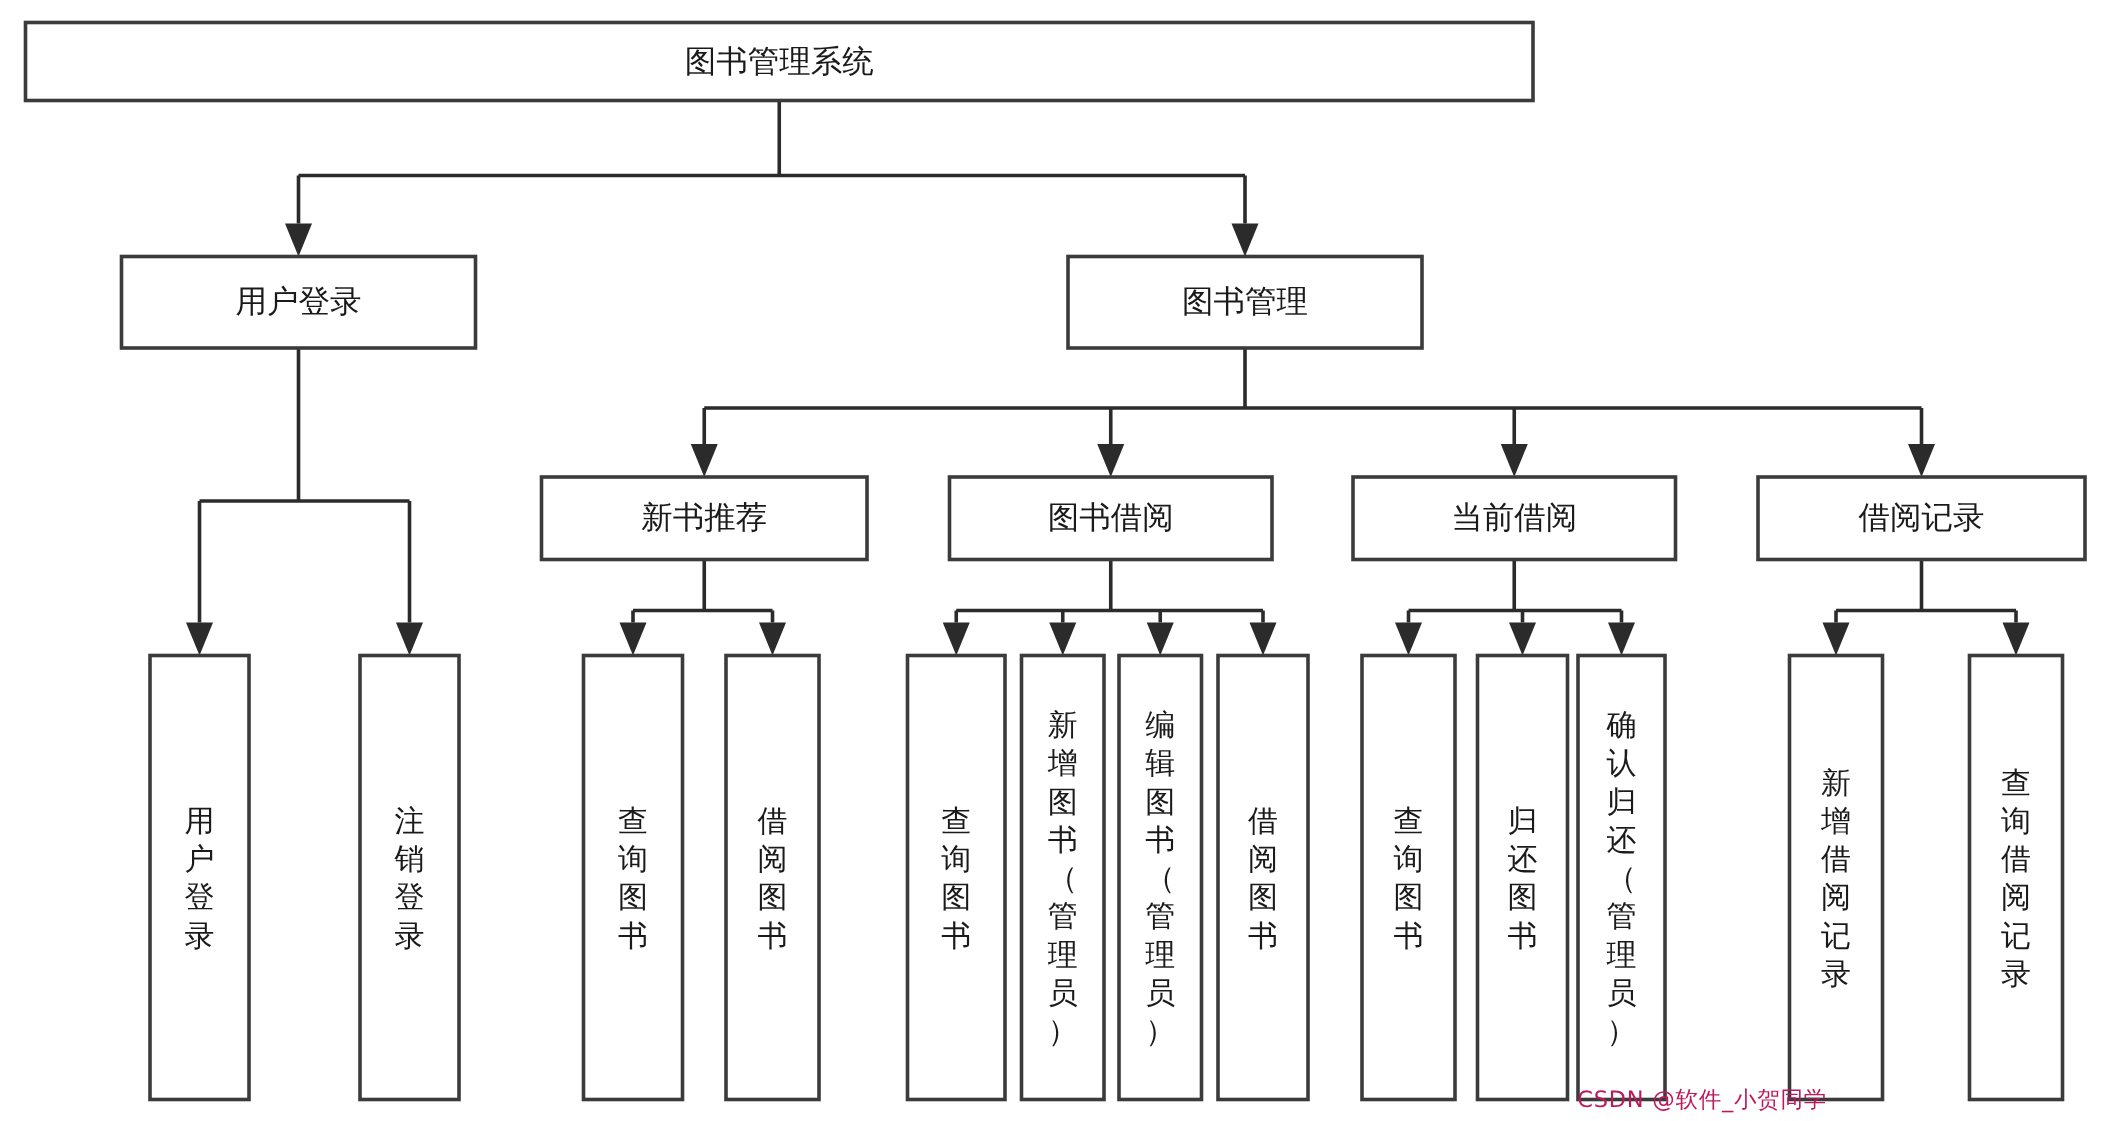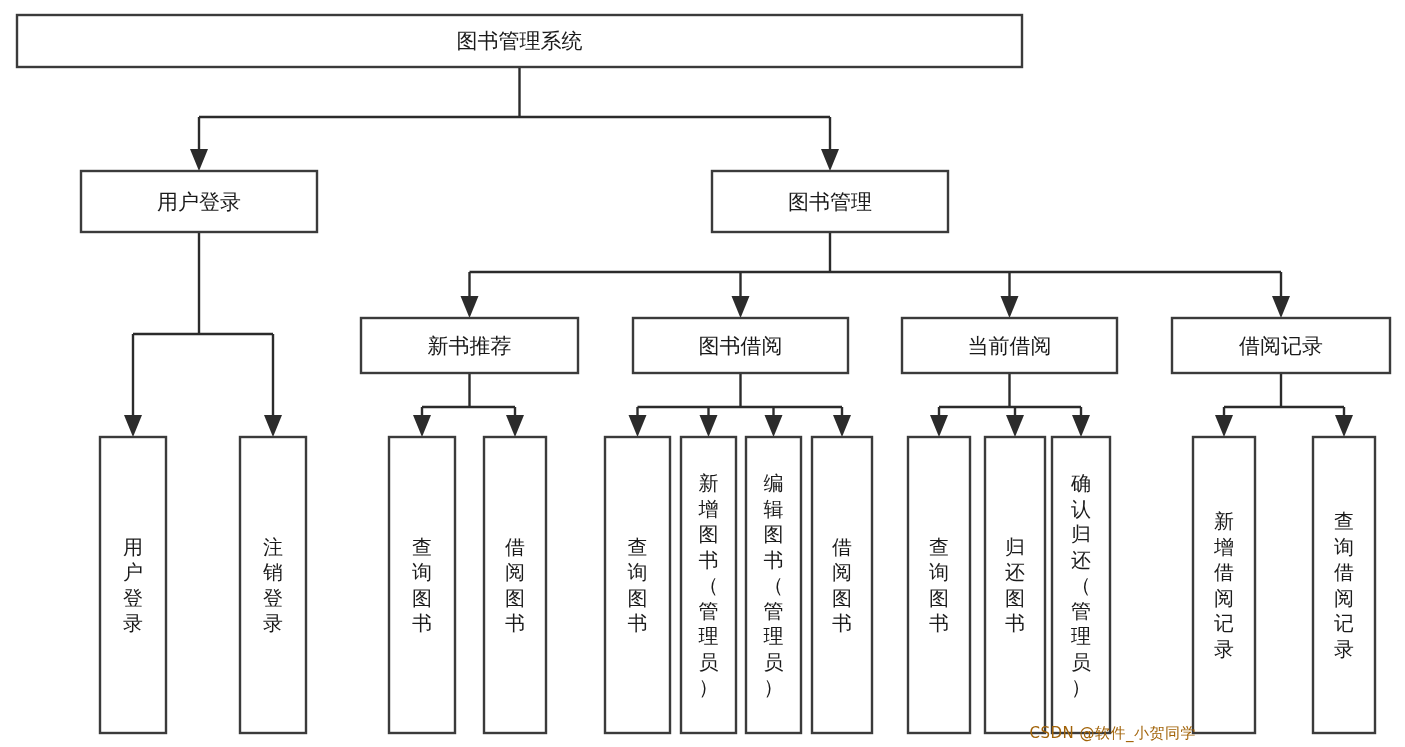--- a/index.html
+++ b/index.html
@@ -11,20 +11,21 @@
     width: 1405px;
     height: 747px;
     font-family: "DejaVu Sans", "Liberation Sans", sans-serif;
     overflow: hidden;
     position: relative;
   }
   #diagram-root {
     position: relative;
     width: 1204px;
     height: 747px;
+    padding-left: 22px;
   }
   svg.diagram-canvas {
     position: absolute;
     left: 0;
     top: 0;
     width: 1405px;
     height: 747px;
   }
   .node-box {
     fill: #ffffff;
@@ -50,21 +51,21 @@
     fill: none;
   }
   .arrow-head {
     fill: #2b2b2b;
     stroke: none;
   }
   .watermark {
     position: absolute;
     right: 8px;
     bottom: 4px;
-    color: #a16207;
+    color: #be185d;
     font-size: 15px;
     font-family: "DejaVu Sans", "Liberation Sans", sans-serif;
     white-space: nowrap;
     letter-spacing: 0.5px;
     margin-left: 36px;
   }
 </style>
 </head>
 <body>
 

